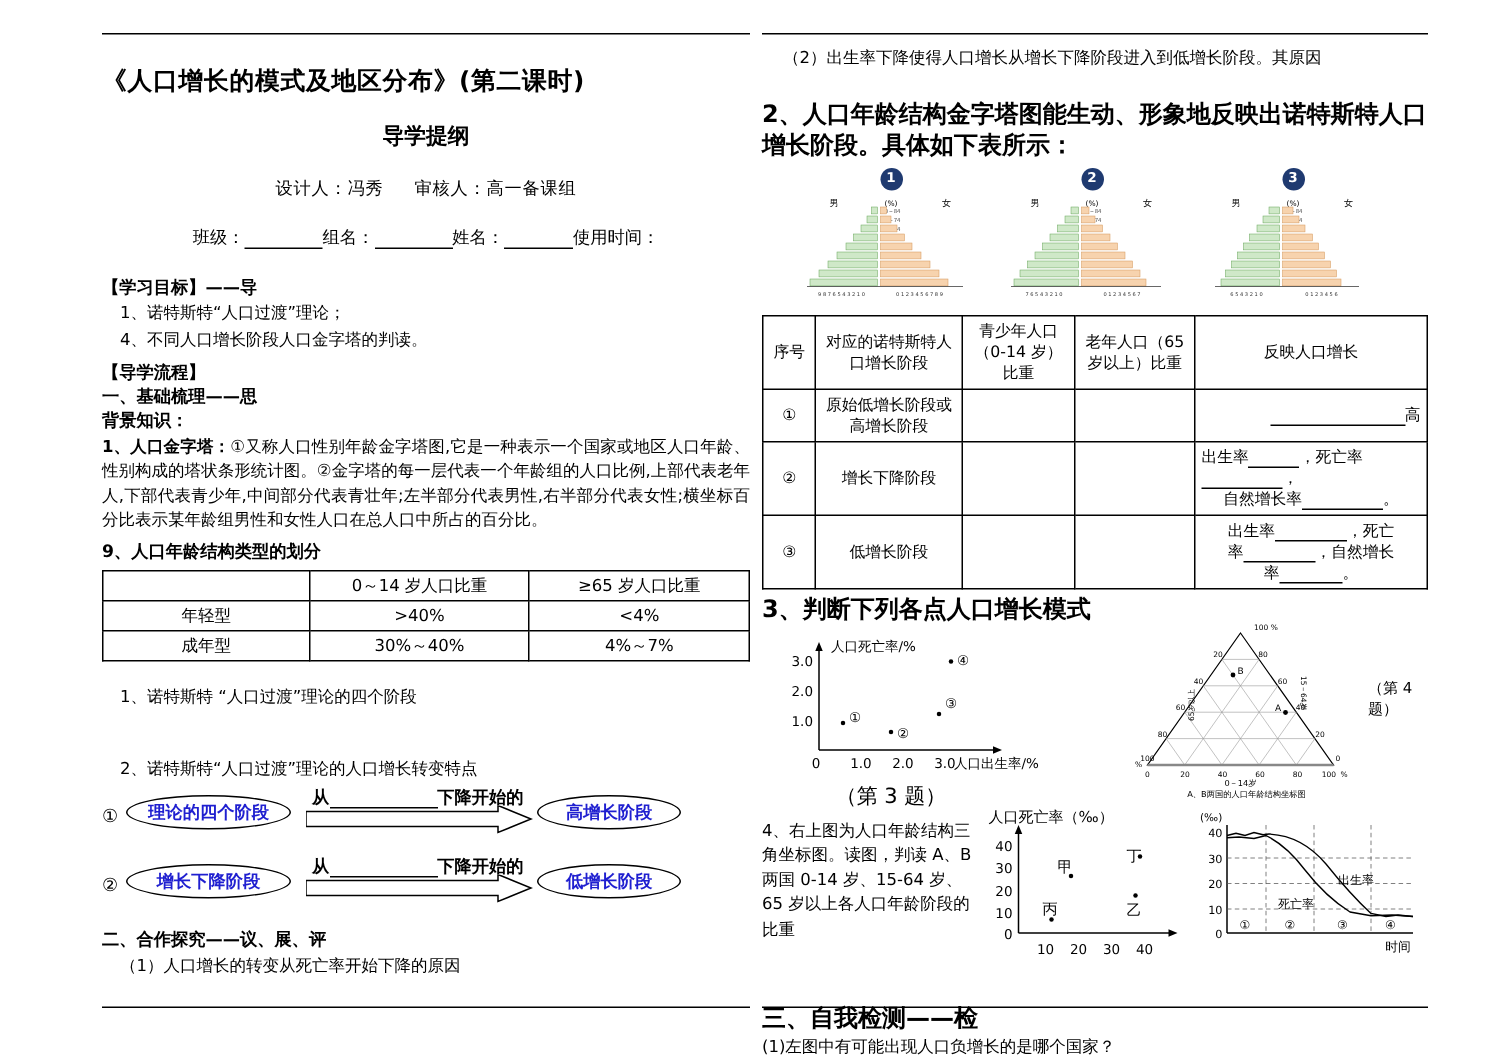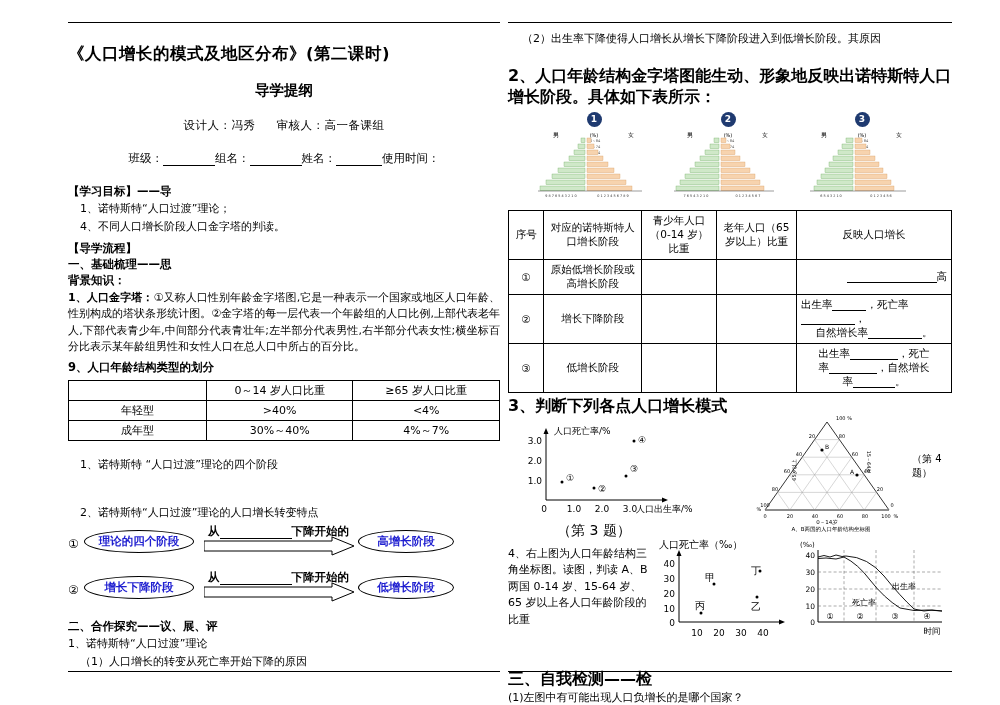--- a/index.html
+++ b/index.html
@@ -151,21 +151,20 @@
       <div class="arrow-label" style="left:140px; top:-1px;">
         <span>从</span><span class="fill" style="width:72px">&nbsp;</span><span>下降开始的</span>
       </div>
       <svg class="arrow-block" style="left:136px; top:12px;" width="152" height="20">
         <polygon points="0,4 128,4 128,0 150,9 128,18 128,14 0,14" fill="#fff" stroke="#000" stroke-width="1"></polygon>
       </svg>
       <div class="oval" style="left:290px; top:5px; width:96px;">低增长阶段</div>
     </div>
 
     <div class="hd" style="margin-top:6px;">二、合作探究——议、展、评</div>
-    <div class="ln">1、诺特斯特“人口过渡”理论</div>
     <div class="ln ind">（1）人口增长的转变从死亡率开始下降的原因</div>
 
     <div style="position:absolute; left:0; bottom:10px; width:100%; border-top:1.5px solid #000;"></div>
   </div>
 
   <div class="col-right">
     <div class="rule-top"></div>
 
     <div class="r-line" style="margin-top:8px; margin-left:14px;">（2）出生率下降使得人口增长从增长下降阶段进入到低增长阶段。其原因</div>
 

